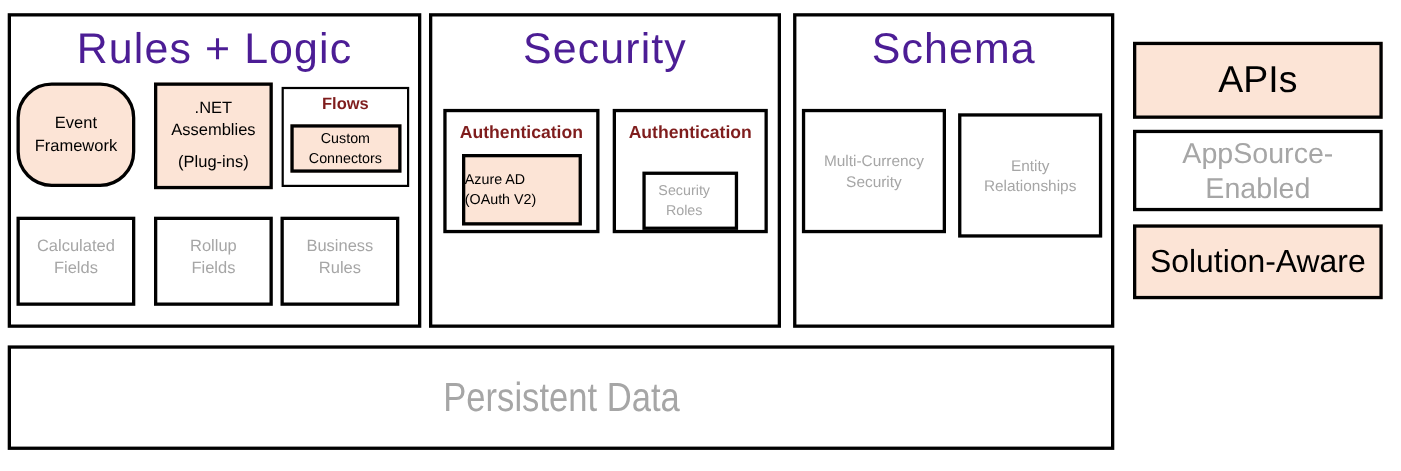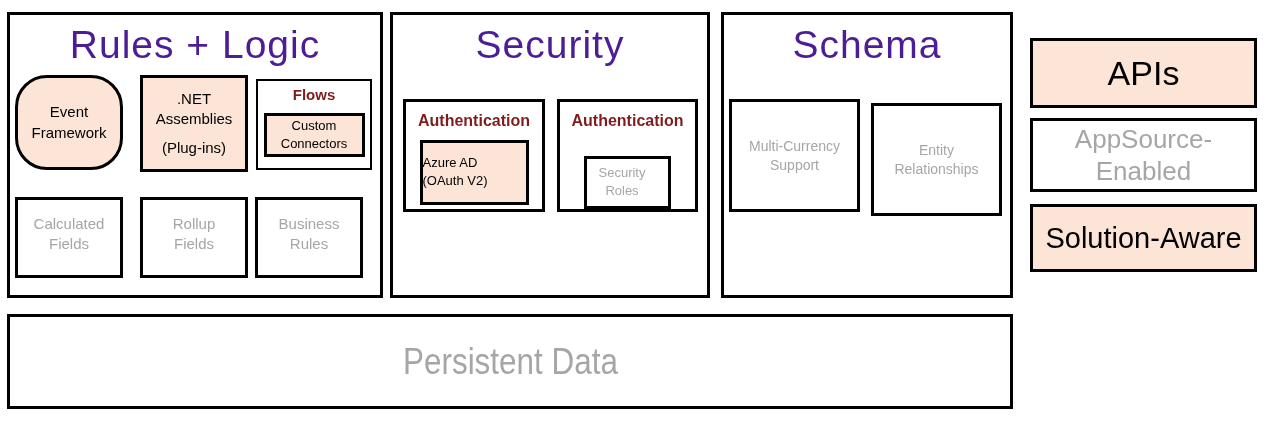--- a/index.html
+++ b/index.html
@@ -96,21 +96,21 @@
       <div class="inner thin muted" style="width:87px;height:60px;margin-top:24px;">
         <span class="lbl" style="max-width:70px;">Security Roles</span>
       </div>
     </div>
   </div>
 
   <div class="group" style="left:721px;top:12px;width:292px;height:286px;">
     <div class="group-title">Schema</div>
 
     <div class="box muted" style="left:5px;top:84px;width:131px;height:113px;font-size:14px;">
-      <span class="lbl" style="max-width:110px;">Multi-Currency Support</span>
+      <span class="lbl" style="max-width:110px;">Multi-Currency Security</span>
     </div>
 
     <div class="box muted" style="left:147px;top:88px;width:131px;height:113px;font-size:14px;">
       <span class="lbl lbl-mid">Entity Relationships</span>
     </div>
   </div>
 
   <div class="side-box highlight" style="top:38px;height:70px;font-size:34px;">
     <span class="lbl">APIs</span>
   </div>

